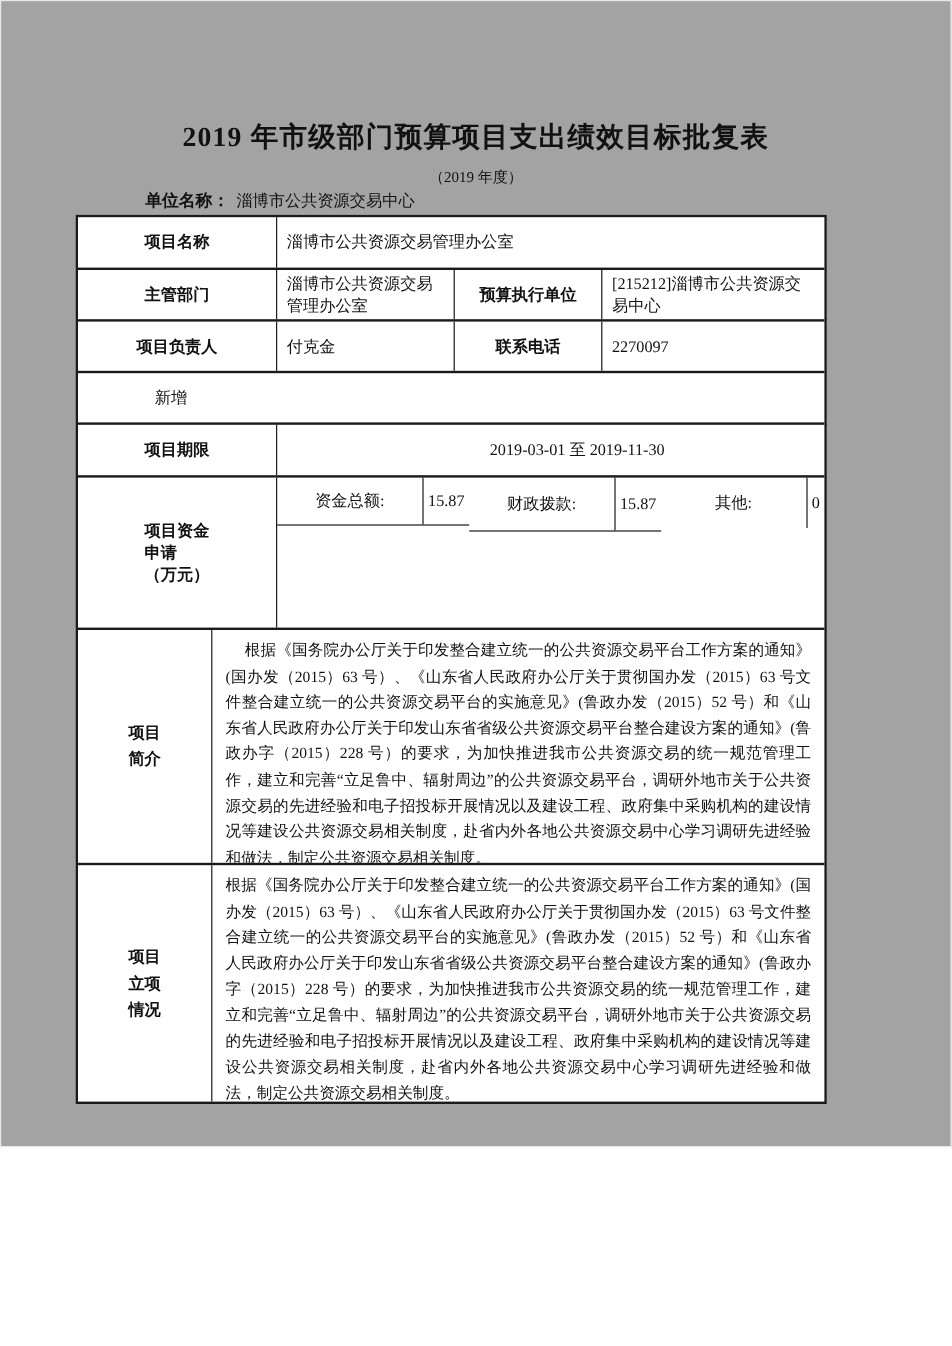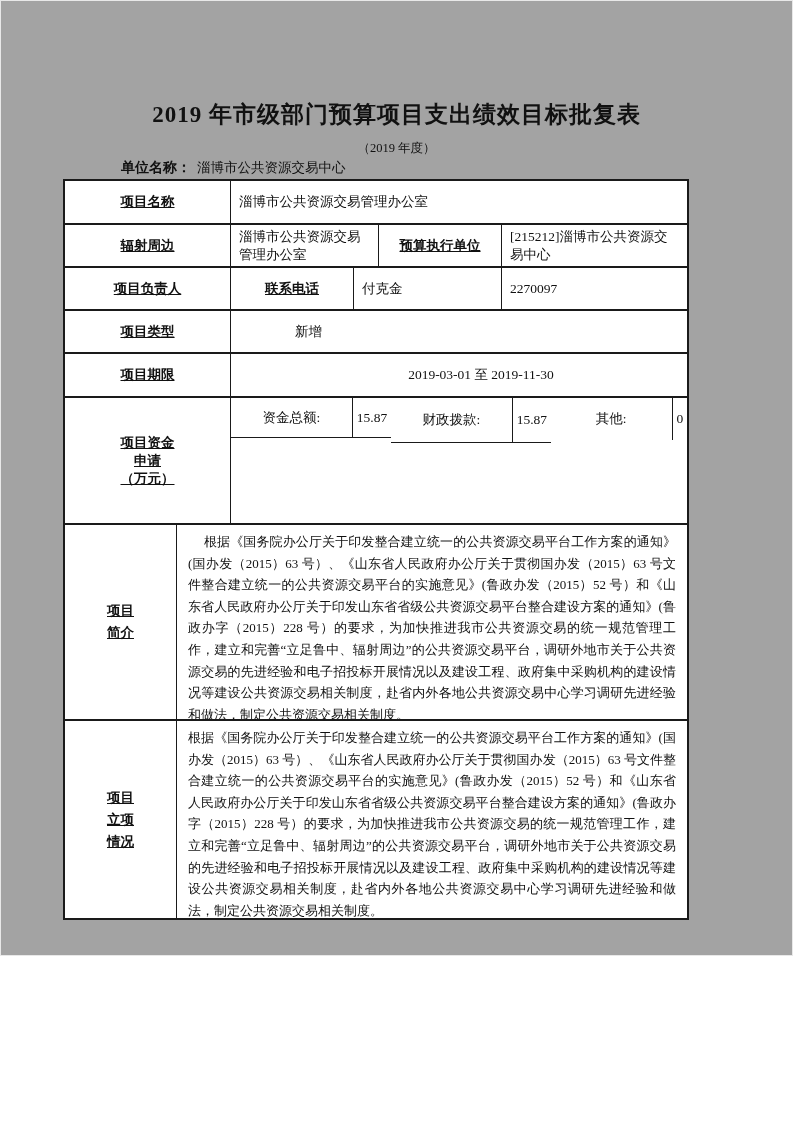--- a/index.html
+++ b/index.html
@@ -55,25 +55,24 @@
     align-items: center;
     border-right: 1px solid #1a1a1a;
     font-size: 13.5px;
     line-height: 18px;
     padding: 2px 8px;
     overflow: hidden;
   }
   .cell.last { border-right: none; }
   .cell.label {
     justify-content: center;
-    text-align: center;
+    text-align: left;
     font-weight: bold;
     white-space: pre-line;
     padding: 2px 4px;
-    text-decoration: underline;
   }
   .cell.center { justify-content: center; text-align: center; }
   .c1 { width: 166px; flex: 0 0 166px; }
   .c2 { width: 148px; flex: 0 0 148px; }
   .c3 { width: 123px; flex: 0 0 123px; }
   .c4 { flex: 1 1 auto; }
 
   .r1 { height: 44px; }
   .r2 { height: 43px; }
   .r3 { height: 43px; }
@@ -138,35 +137,34 @@
   </div>
 
   <div class="doc-table">
 
     <div class="trow r1">
       <div class="cell label c1">项目名称</div>
       <div class="cell c4 last">淄博市公共资源交易管理办公室</div>
     </div>
 
     <div class="trow r2">
-      <div class="cell label c1">辐射周边</div>
+      <div class="cell label c1">主管部门</div>
       <div class="cell c2">淄博市公共资源交易管理办公室</div>
       <div class="cell label c3">预算执行单位</div>
       <div class="cell c4 last">[215212]淄博市公共资源交易中心</div>
     </div>
 
     <div class="trow r3">
       <div class="cell label c1">项目负责人</div>
+      <div class="cell c2">付克金</div>
       <div class="cell label c3">联系电话</div>
-      <div class="cell c2">付克金</div>
       <div class="cell c4 last">2270097</div>
     </div>
 
     <div class="trow r4">
-      <div class="cell label c1">项目类型</div>
       <div class="cell c4 last type-value">新增</div>
     </div>
 
     <div class="trow r5">
       <div class="cell label c1">项目期限</div>
       <div class="cell c4 last center">2019-03-01 至 2019-11-30</div>
     </div>
 
     <div class="trow r6">
       <div class="cell label c1">项目资金

